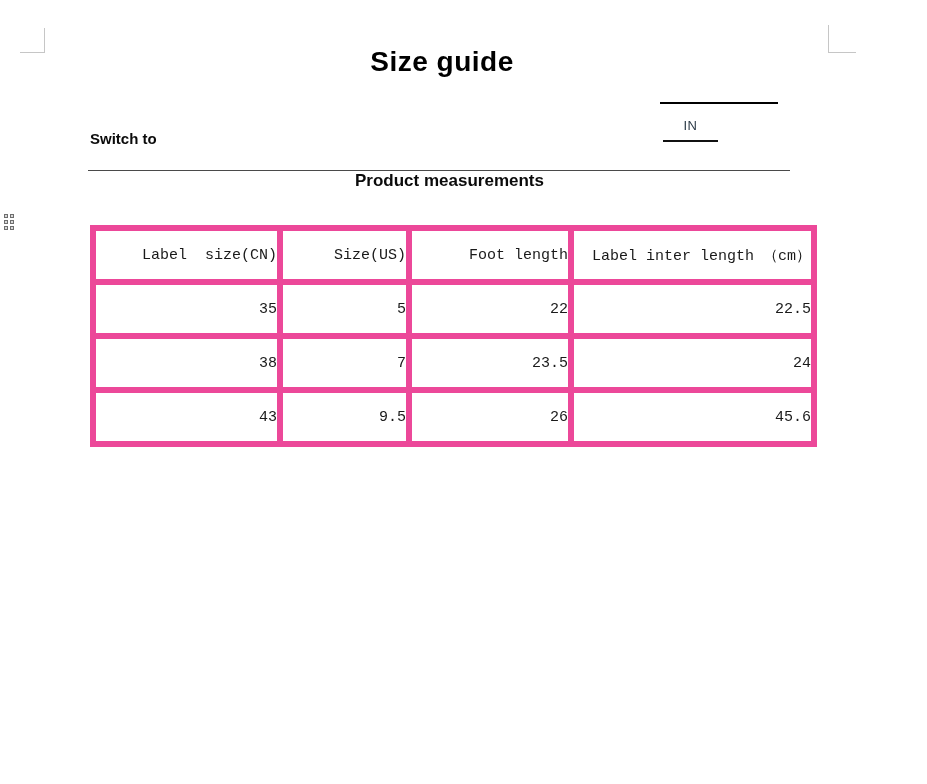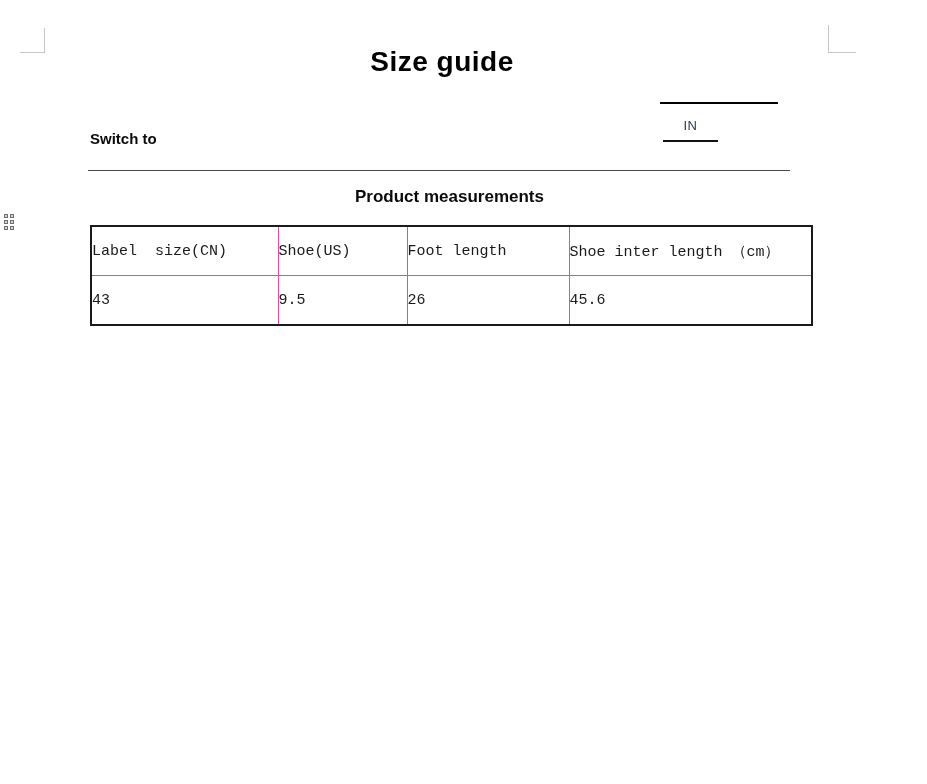--- a/index.html
+++ b/index.html
@@ -20,33 +20,33 @@
   .switch-label{position:absolute;left:90px;top:130px;
     font-size:15px;font-weight:bold;color:#0b0b0b;}
   .unit-tab{position:absolute;left:660px;top:102px;width:118px;
     border-top:2px solid #000000;cursor:pointer;}
   .unit-tab .unit-text{display:inline-block;margin-left:3px;width:55px;
     padding:14px 0 7px 0;text-align:center;
     font-size:13px;letter-spacing:0.5px;color:#2C3A47;
     border-bottom:2px solid #111;}
   .divider{position:absolute;left:88px;top:170px;width:702px;height:1px;background:#4a4a4a;}
   
-  .section-title{position:absolute;left:88px;top:187px;width:723px;margin:0;
+  .section-title{position:absolute;left:88px;top:171px;width:723px;margin:0;
     text-align:center;font-size:17px;font-weight:bold;color:#0b0b0b;}
   
   .drag-handle{position:absolute;left:4px;top:214px;width:12px;
     display:grid;grid-template-columns:4px 4px;grid-gap:2px;cursor:grab;}
   .drag-handle i{width:4px;height:4px;background:#d9d9d9;border:1px solid #6e6e6e;box-sizing:border-box;}
   
   table.size-table{position:absolute;left:90px;top:225px;width:721px;
     border-collapse:collapse;table-layout:fixed;
     font-family:"Liberation Mono","DejaVu Sans Mono",monospace;
     font-size:15px;color:#1a1a1a;border:2px solid #1a1a1a;}
   table.size-table th,table.size-table td{
-    border:1px solid #ec4899;height:48px;text-align:left;vertical-align:middle;
+    border:6px solid #ec4899;height:48px;text-align:right;vertical-align:middle;
     font-weight:normal;white-space:pre;padding:0;}
   col.c1{width:187px;} col.c2{width:129px;} col.c3{width:162px;} col.c4{width:243px;}
 </style>
 </head>
 <body>
 
 <div class="screen">
 
   <div class="corner corner-tl"></div>
   <div class="corner corner-tr"></div>
@@ -75,26 +75,38 @@
   <table class="size-table">
     <colgroup>
         <col class="c1">
         <col class="c2">
         <col class="c3">
         <col class="c4">
       </colgroup>
     <thead>
       <tr>
         <th>Label  size(CN)</th>
-        <th>Shoe(US)</th>
+        <th>Size(US)</th>
         <th>Foot length</th>
-        <th>Shoe inter length （cm）</th>
+        <th>Label inter length （cm）</th>
       </tr>
     </thead>
     <tbody>
+      <tr>
+        <td>35</td>
+        <td>5</td>
+        <td>22</td>
+        <td>22.5</td>
+      </tr>
+      <tr>
+        <td>38</td>
+        <td>7</td>
+        <td>23.5</td>
+        <td>24</td>
+      </tr>
       <tr>
         <td>43</td>
         <td>9.5</td>
         <td>26</td>
         <td>45.6</td>
       </tr>
     </tbody>
   </table>
 
 </div>

